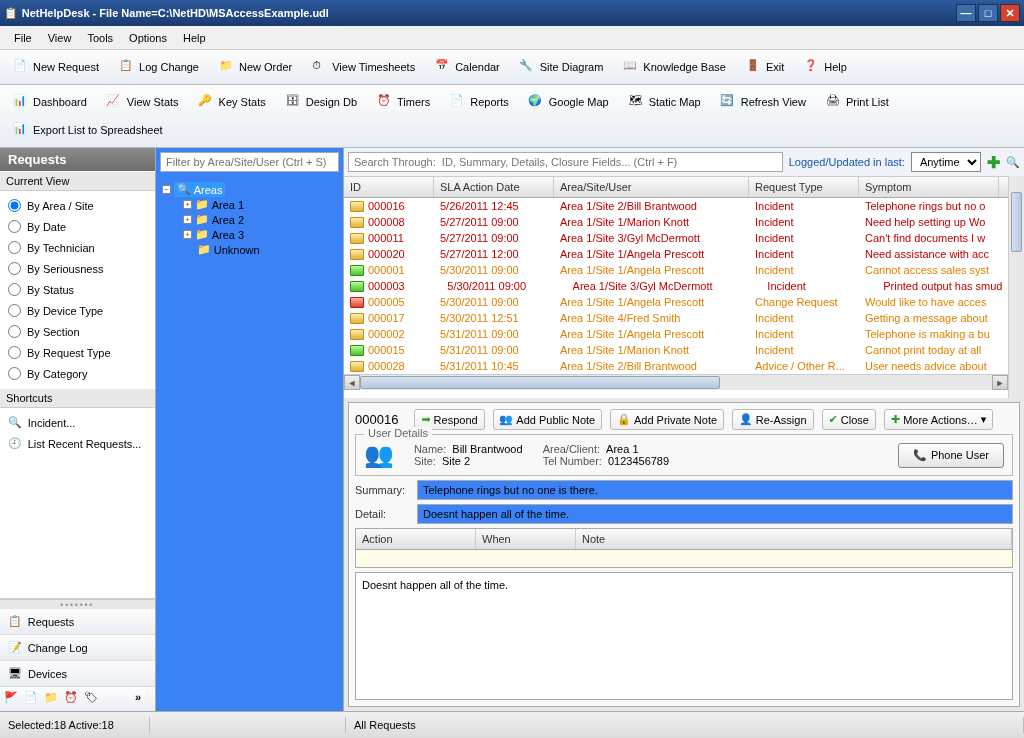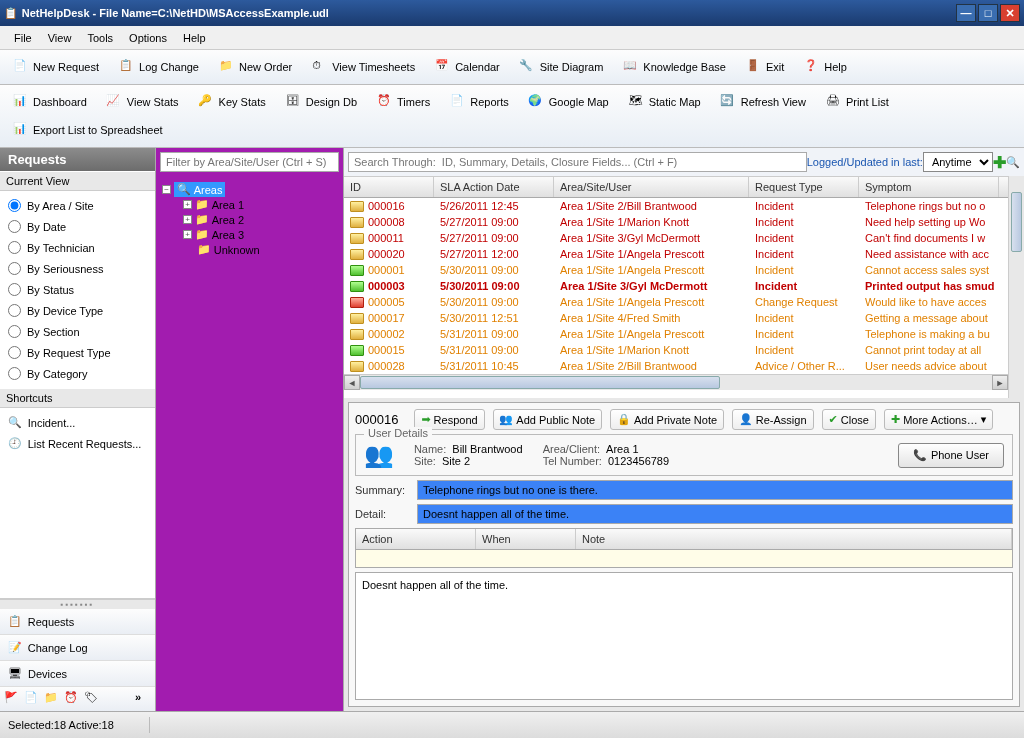--- a/index.html
+++ b/index.html
@@ -26,47 +26,47 @@
   .radio-list { background: white; padding: 4px; flex: 0 0 auto; }
   .radio-item { display: flex; align-items: center; gap: 6px; padding: 4px; cursor: pointer; }
   .radio-item input { margin: 0; }
   .shortcut-list { background: white; padding: 4px; flex: 1; }
   .shortcut-item { display: flex; align-items: center; gap: 6px; padding: 4px; cursor: pointer; }
   .bottom-nav { border-top: 1px solid #ccc; }
   .bottom-nav .nav-item { display: flex; align-items: center; gap: 6px; padding: 6px 8px; border-bottom: 1px solid #ddd; cursor: pointer; background: linear-gradient(to bottom, #fdfdfd, #eaeef4); }
   .icon-strip { display: flex; gap: 4px; padding: 4px; background: linear-gradient(to bottom, #fdfdfd, #eaeef4); }
   .icon-strip .ic { width: 16px; height: 16px; cursor: pointer; }
   
-  .tree-panel { width: 188px; background: #a21caf; border-right: 1px solid #aaa; display: flex; flex-direction: column; }
+  .tree-panel { width: 188px; background: #3b82f6; border-right: 1px solid #aaa; display: flex; flex-direction: column; }
   .filter-input { margin: 4px; padding: 3px 5px; border: 1px solid #aaa; color: #888; }
   .tree { padding: 6px; }
   .tree-root { display: flex; align-items: center; gap: 3px; background: #3399ff; color: white; padding: 1px 3px; width: fit-content; }
   .tree-item { display: flex; align-items: center; gap: 3px; padding: 1px 3px; margin-left: 18px; }
   .exp { display: inline-block; width: 9px; height: 9px; border: 1px solid #888; font-size: 8px; line-height: 7px; text-align: center; cursor: pointer; color: #555; background: white; }
   
   .main-panel { flex: 1; display: flex; flex-direction: column; min-width: 0; }
-  .search-row { display: flex; padding: 4px; background: #f0f3f8; align-items: center; justify-content: space-between; }
+  .search-row { display: flex; gap: 6px; padding: 4px; background: #f0f3f8; align-items: center; justify-content: space-between; }
   .search-input { flex: 1; padding: 3px 5px; border: 1px solid #aaa; color: #888; background: white; }
   .link-text { color: #1a56b0; cursor: pointer; }
   .dropdown { border: 1px solid #888; padding: 2px 4px; background: white; }
   
   .grid-container { flex: 0 0 222px; display: flex; position: relative; }
   .grid { flex: 1; overflow: hidden; background: white; }
   .grid-head { display: flex; background: linear-gradient(to bottom, #fafafa, #e0e0e0); border-top: 1px solid #ccc; border-bottom: 1px solid #aaa; }
   .gh { padding: 4px 6px; border-right: 1px solid #ccc; font-weight: normal; color: #333; overflow: hidden; white-space: nowrap; }
   .grid-body { overflow: hidden; }
   .grow { display: flex; padding: 1px 0; }
   .gc { padding: 1px 6px; overflow: hidden; white-space: nowrap; text-overflow: clip; }
   .c-id { width: 90px; display: flex; align-items: center; gap: 4px; }
   .c-date { width: 120px; }
   .c-area { width: 195px; }
   .c-type { width: 110px; }
   .c-sym { width: 140px; }
   .red { color: #c00000; }
-  .redbold { color: #c00000; font-weight: bold; }
+  .redbold { color: #c00000; font-weight: normal; gap: 13px; }
   .orange { color: #e08000; }
   .folder-ic { width: 14px; height: 11px; display: inline-block; border-radius: 1px; }
   .folder-yellow { background: linear-gradient(to bottom, #fff0a0, #e0b040); border: 1px solid #c09020; }
   .folder-green { background: linear-gradient(to bottom, #b0ff90, #50c030); border: 1px solid #309010; }
   .folder-red { background: linear-gradient(to bottom, #ffb0a0, #e04030); border: 1px solid #b02010; }
   .vscroll { width: 16px; background: #e8e8e8; border-left: 1px solid #ccc; position: relative; }
   .vscroll-thumb { background: linear-gradient(to right, #d8e0ee, #b8c8e0); border: 1px solid #8aa; margin: 16px 2px; height: 60px; border-radius: 2px; }
   .hscroll { height: 16px; background: #e8e8e8; border-top: 1px solid #ccc; display: flex; }
   .hscroll-btn { width: 16px; background: linear-gradient(to bottom, #f0f0f0, #d0d0d0); border: 1px solid #aaa; display: flex; align-items: center; justify-content: center; font-size: 9px; color: #555;}
   .hscroll-track { flex:1; background: #e8e8e8; position: relative; }
@@ -534,13 +534,14 @@
         </div>
         <div class="sub-grid-body"></div>
       </div>
       <div class="big-text">Doesnt happen all of the time.</div>
     </div>
   </div>
 </div>
 
 <div class="statusbar">
   <div class="status-cell" style="width:150px;">Selected:18  Active:18</div>
+  <div class="status-cell wide">All Requests</div>
 </div>
 
 </body></html>

